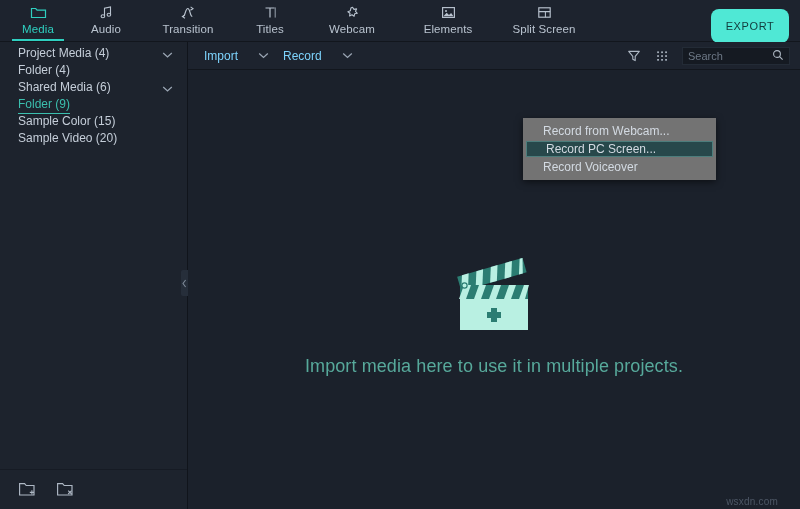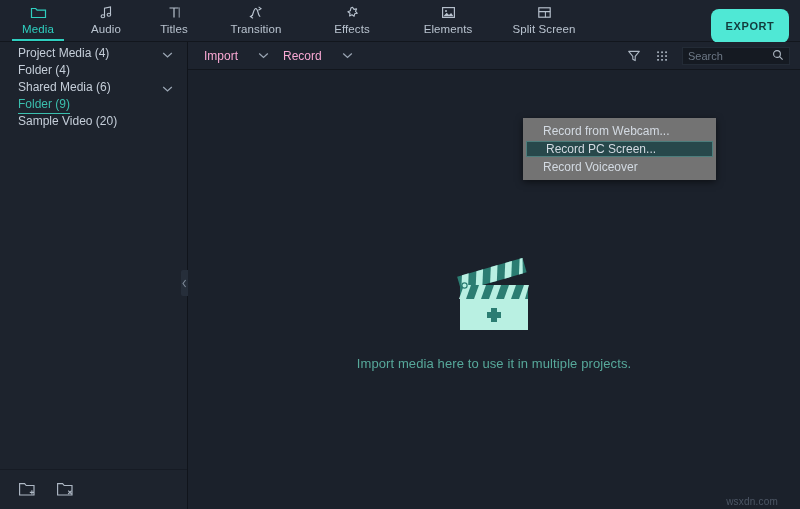--- a/index.html
+++ b/index.html
@@ -76,21 +76,21 @@
 
   .export-btn {
     position: absolute;
     right: 11px;
     top: 9px;
     width: 78px;
     height: 34px;
     background: #4fe8d5;
     color: #123b3c;
     font-size: 11px;
-    font-weight: bold;
+    font-weight: normal;
     letter-spacing: .6px;
     display: flex;
     align-items: center;
     justify-content: center;
     border: none;
     border-radius: 8px;
     cursor: pointer;
     font-family: "Liberation Sans", sans-serif;
   }
 
@@ -188,21 +188,21 @@
     background: #1d232e;
     border-bottom: 1px solid #12161d;
     position: relative;
     padding-left: 16px;
   }
   .tb-menu {
     display: flex;
     align-items: center;
     height: 28px;
     cursor: pointer;
-    color: #f9a8d4;
+    color: #7dd3fc;
     font-size: 12px;
     margin-right: 14px;
   }
   .tb-menu .caret { margin-left: 20px; display: flex; align-items: center; }
   .tb-spacer { flex: 1; }
   .tb-icon {
     width: 24px; height: 24px;
     display: flex; align-items: center; justify-content: center;
     cursor: pointer;
     margin-right: 4px;
@@ -235,21 +235,21 @@
     flex: 1;
     position: relative;
     display: flex;
     flex-direction: column;
     align-items: center;
     justify-content: flex-start;
     padding-top: 188px;
   }
   .clapper { margin-bottom: 16px; }
   .hint {
-    font-size: 13px;
+    font-size: 18px;
     color: #57a99b;
     letter-spacing: .1px;
   }
 
   
   .dropdown {
     position: absolute;
     left: 335px;
     top: 76px;
     width: 193px;
@@ -310,48 +310,48 @@
         <span class="ticon">
           <svg width="17" height="15" viewBox="0 0 17 15">
               <path d="M6.5 11V3.2l6-1.2V9.6" fill="none" stroke="#b9c3cf" stroke-width="1.1"></path>
               <ellipse cx="4.9" cy="11.2" rx="1.8" ry="1.5" fill="none" stroke="#b9c3cf" stroke-width="1.1"></ellipse>
               <ellipse cx="10.9" cy="9.8" rx="1.8" ry="1.5" fill="none" stroke="#b9c3cf" stroke-width="1.1"></ellipse>
             </svg>
         </span>
         <span class="tlabel">Audio</span>
       </div>
 
-      <div class="tab">
-        <span class="ticon">
-          <svg width="17" height="15" viewBox="0 0 17 15">
-              <path d="M3.5 3h9M8 3v9.5" fill="none" stroke="#b9c3cf" stroke-width="1.2"></path>
-              <path d="M13.2 2.4v10.2" stroke="#b9c3cf" stroke-width="1" opacity=".8"></path>
-            </svg>
-        </span>
-        <span class="tlabel">Titles</span>
-      </div>
-
       <div class="tab wide">
         <span class="ticon">
           <svg width="17" height="15" viewBox="0 0 17 15">
               <path d="M3 11.5c2.3 0 2.3-8 4.8-8S9.9 11.5 12.3 11.5" fill="none" stroke="#b9c3cf" stroke-width="1.2"></path>
               <path d="M10.6 1.9L13 3.6l-2.6 1.6" fill="none" stroke="#b9c3cf" stroke-width="1.1"></path>
               <path d="M4.9 9.9L2.4 11.6 5 13.2" fill="none" stroke="#b9c3cf" stroke-width="1.1"></path>
             </svg>
         </span>
         <span class="tlabel">Transition</span>
       </div>
 
+      <div class="tab">
+        <span class="ticon">
+          <svg width="17" height="15" viewBox="0 0 17 15">
+              <path d="M3.5 3h9M8 3v9.5" fill="none" stroke="#b9c3cf" stroke-width="1.2"></path>
+              <path d="M13.2 2.4v10.2" stroke="#b9c3cf" stroke-width="1" opacity=".8"></path>
+            </svg>
+        </span>
+        <span class="tlabel">Titles</span>
+      </div>
+
       <div class="tab wide">
         <span class="ticon">
           <svg width="17" height="15" viewBox="0 0 17 15">
               <path d="M8.5 2.2l1.5 2.2 2.6-.5-1.1 2.4 1.8 2-2.6.4-.6 2.6-2.1-1.6-2.4 1.2.4-2.6-2.1-1.6 2.5-1 .5-2.6z" fill="none" stroke="#b9c3cf" stroke-width="1.1" stroke-linejoin="round"></path>
             </svg>
         </span>
-        <span class="tlabel">Effects</span>
+        <span class="tlabel">Webcam</span>
       </div>
 
       <div class="tab wide">
         <span class="ticon">
           <svg width="17" height="15" viewBox="0 0 17 15">
               <rect x="2.6" y="2.6" width="11.8" height="9.8" fill="none" stroke="#b9c3cf" stroke-width="1.15"></rect>
               <circle cx="6" cy="6" r="1" fill="#b9c3cf"></circle>
               <path d="M3.4 11.2l3.3-3.4 2.3 2.2 2.1-2 2.4 3.2z" fill="#b9c3cf"></path>
             </svg>
         </span>
@@ -397,20 +397,23 @@
             <svg width="11" height="7" viewBox="0 0 11 7">
                 <path d="M1.2 1.6L5.5 5.4 9.8 1.6" fill="none" stroke="#9aa5b3" stroke-width="1.3"></path>
               </svg>
           </span>
         </div>
 
         <div class="tree-row indent sel">
           <span class="rowlabel">Folder (9)</span>
         </div>
 
+        <div class="tree-row">
+          <span class="rowlabel">Sample Color (15)</span>
+        </div>
 
         <div class="tree-row">
           <span class="rowlabel">Sample Video (20)</span>
         </div>
 
       </div>
 
       <div class="collapse-handle">
         <svg width="5" height="9" viewBox="0 0 5 9">
             <path d="M3.6 1L1 4.5 3.6 8" fill="none" stroke="#7e8a98" stroke-width="1.1"></path>

